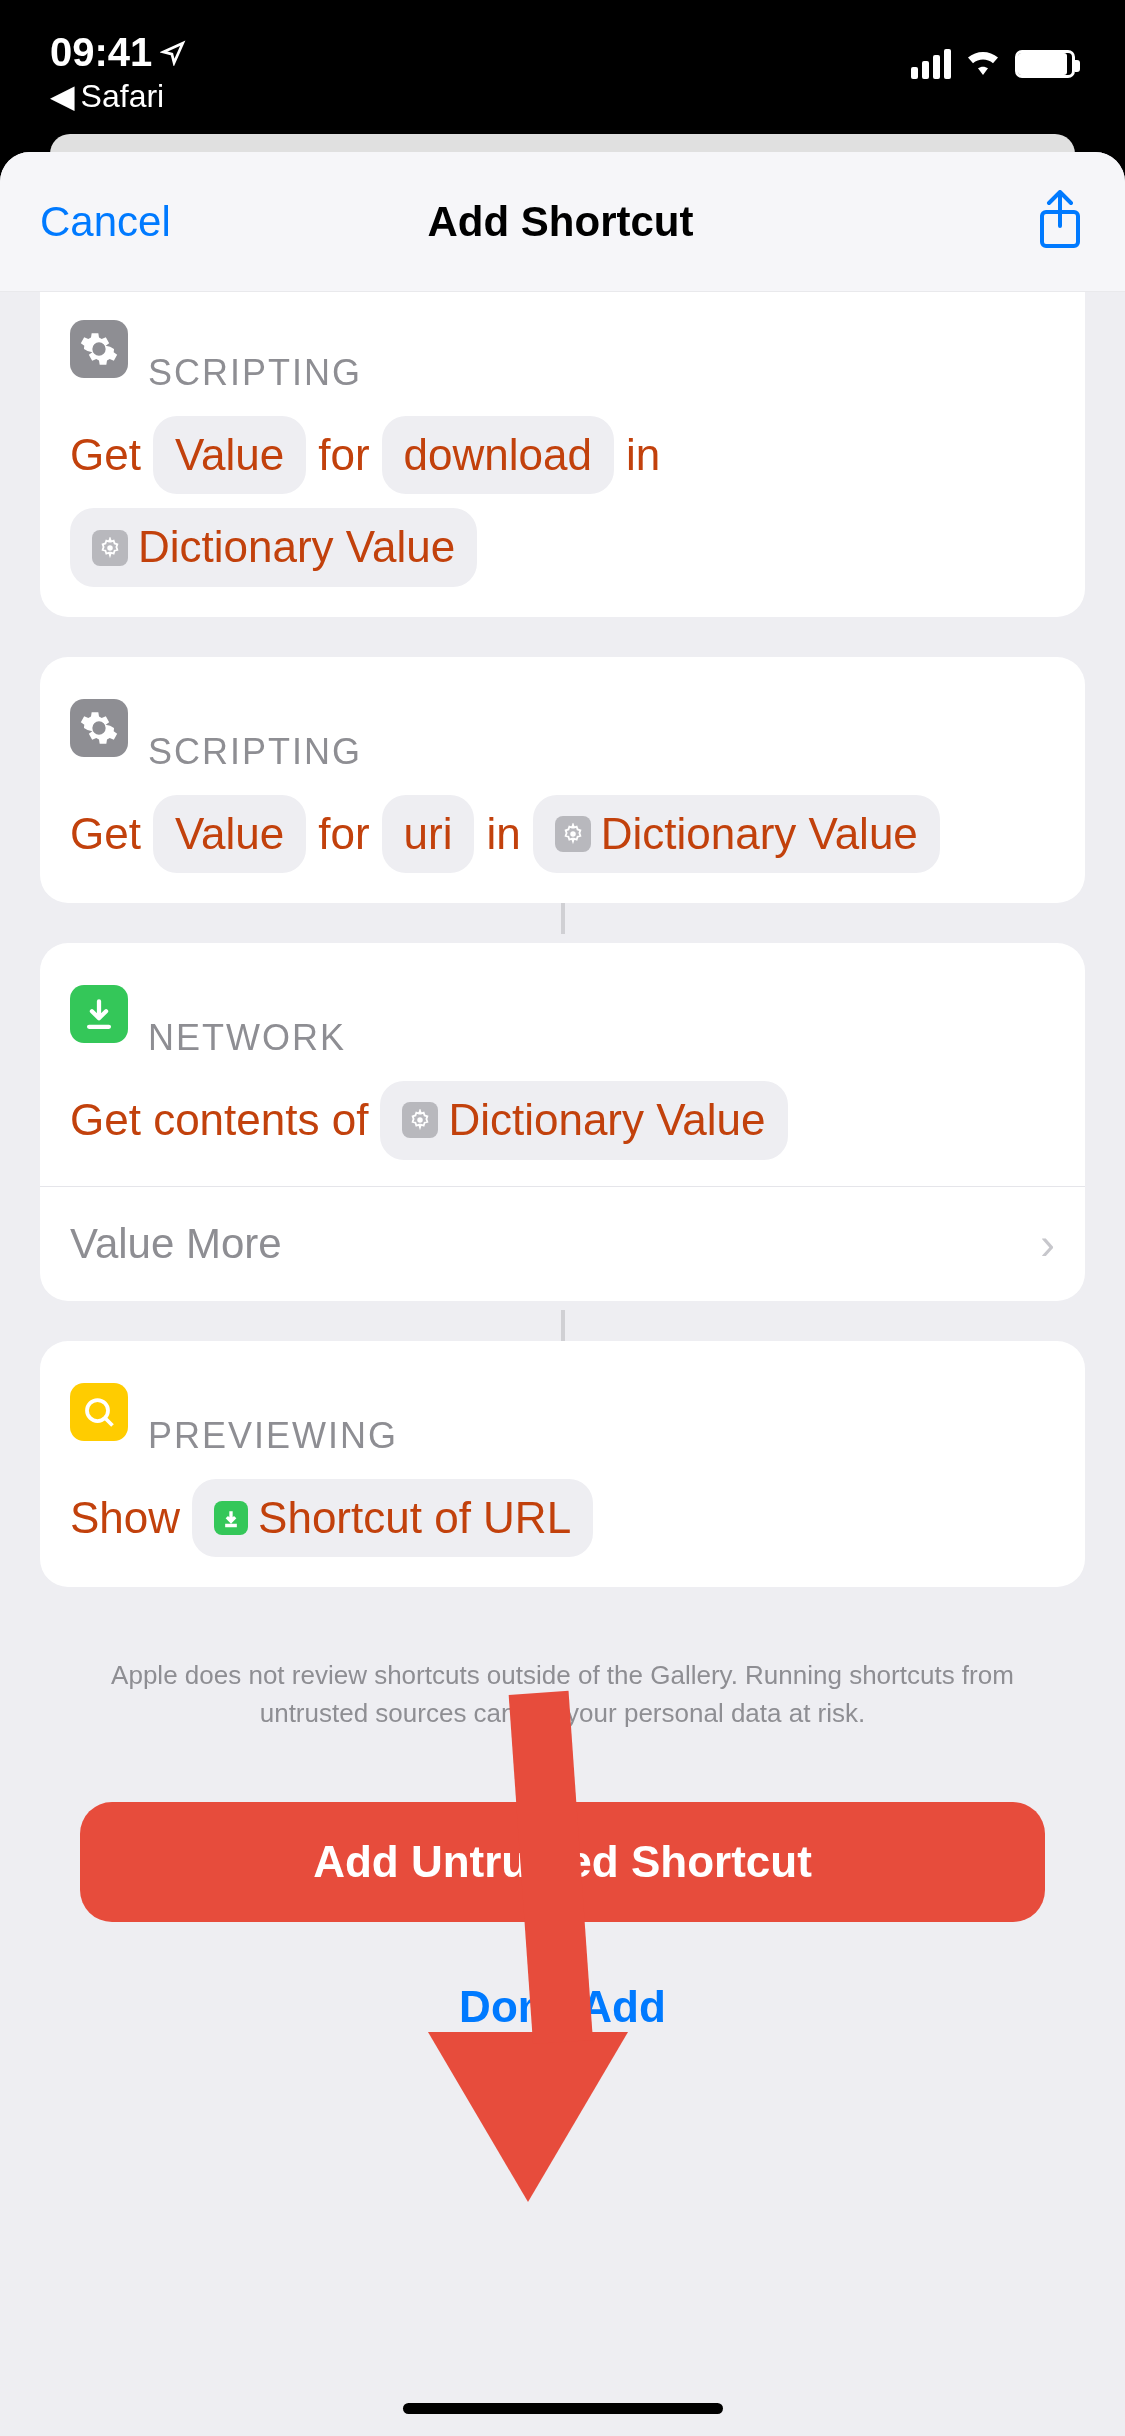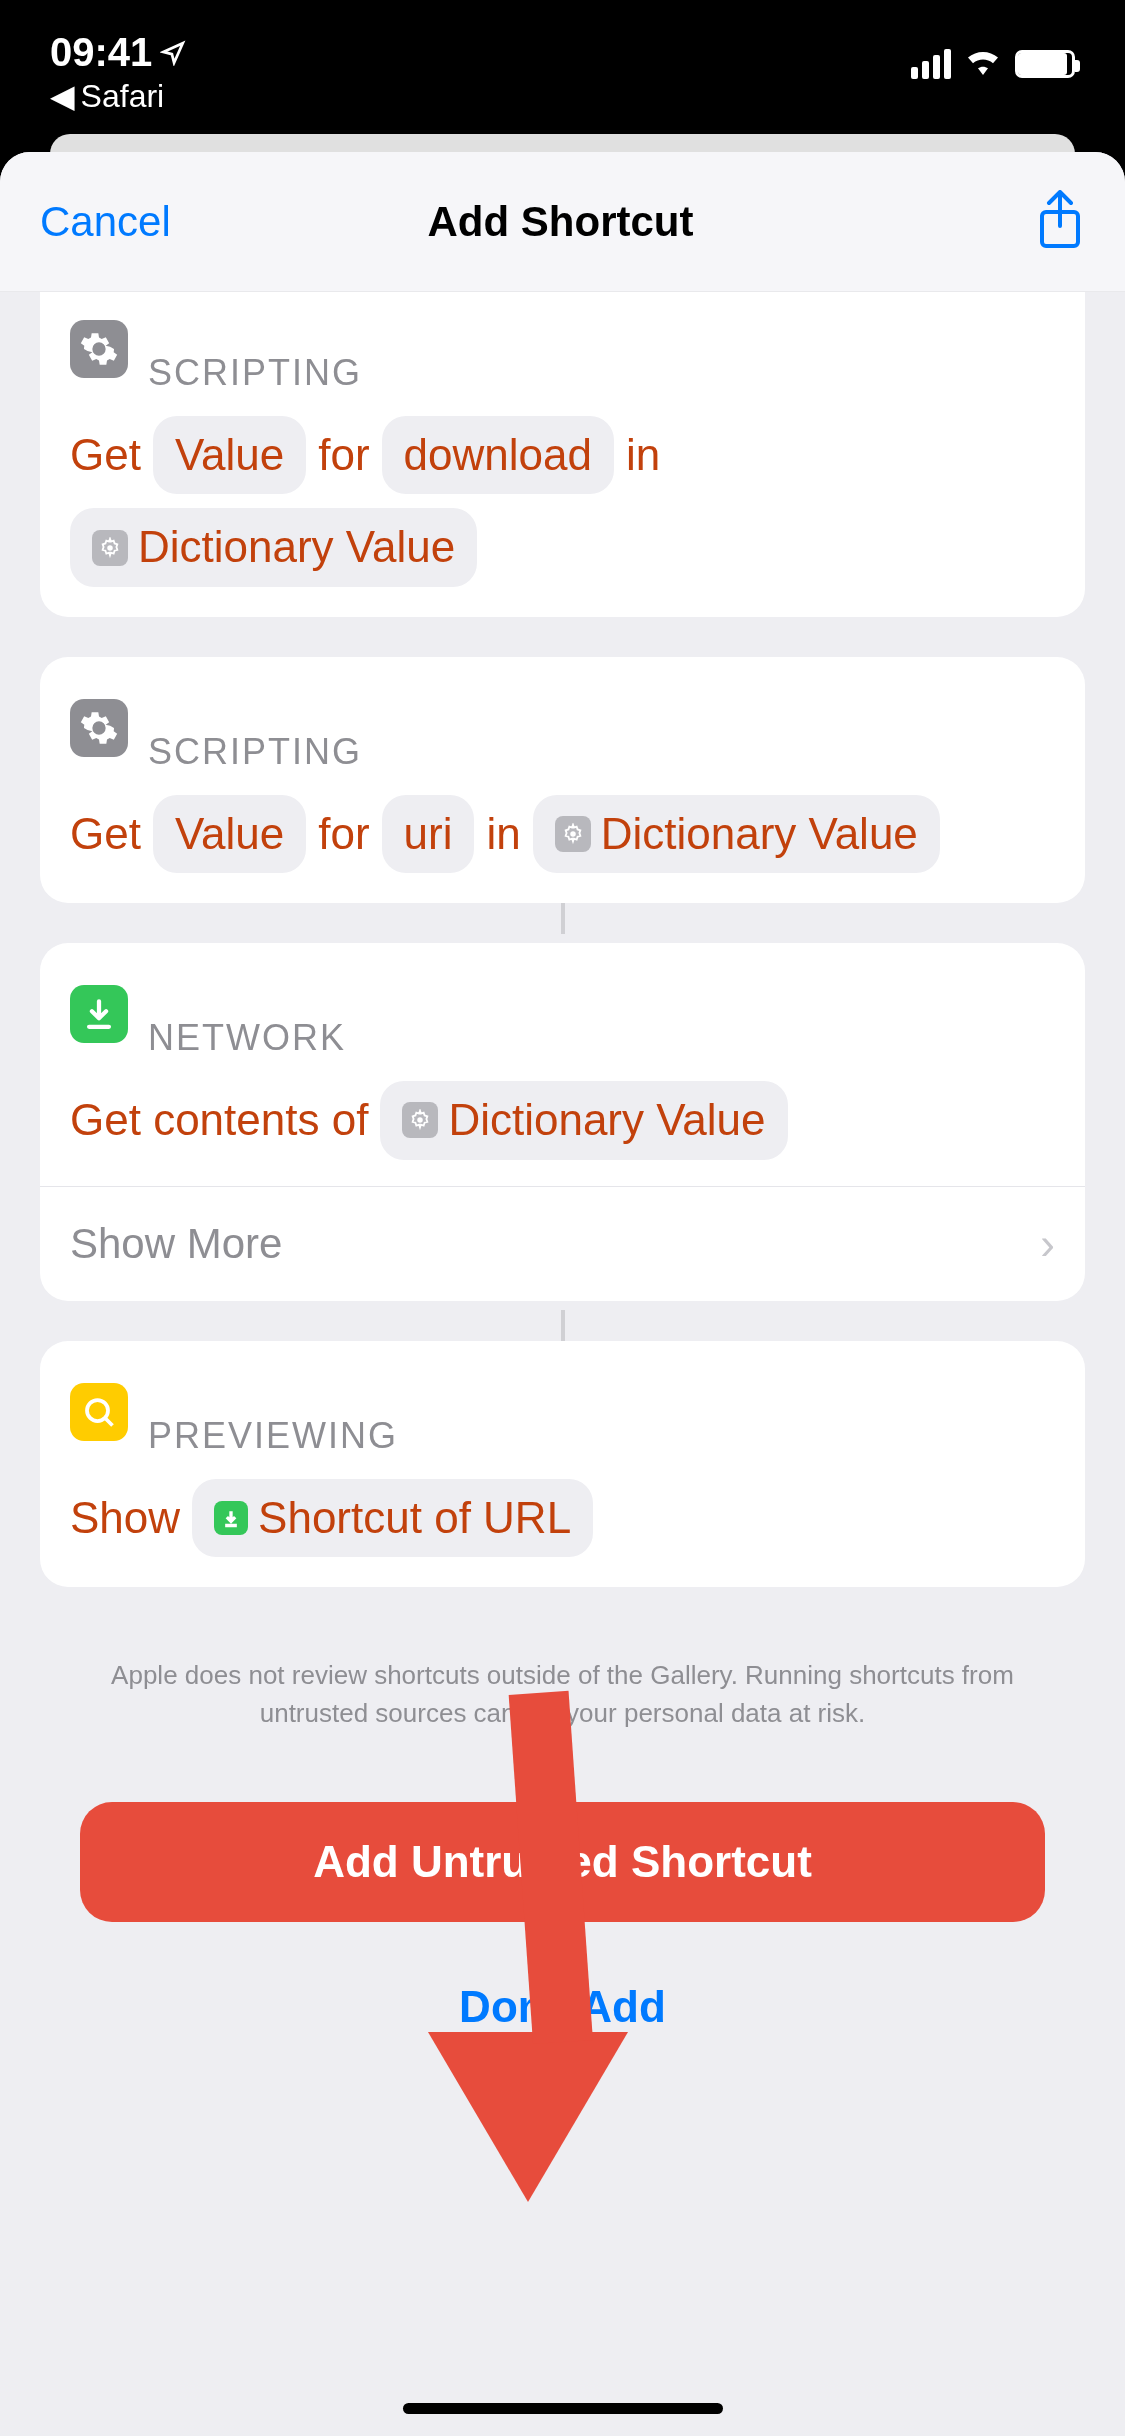--- a/index.html
+++ b/index.html
@@ -272,21 +272,21 @@
           <span class="gear-mini">
             <svg width="22" height="22" viewBox="0 0 24 24" fill="#fff">
                 <circle cx="12" cy="12" r="3"></circle>
                 <path d="M12 2l1 3 3-1 1 3 3 1-1 3 1 3-3 1-1 3-3-1-1 3-1-3-3 1-1-3-3-1 1-3-1-3 3-1 1-3 3 1z" fill="none" stroke="#fff" stroke-width="2"></path>
               </svg>
           </span>
           <span>Dictionary Value</span>
         </span>
       </div>
       <div class="show-more">
-        <span>Show More</span>
+        <span>Value More</span>
         <span class="chevron">›</span>
       </div>
     </div>
 
     <div class="card gap">
       <div class="card-header">
         <div class="card-icon yellow">
           <svg width="36" height="36" viewBox="0 0 24 24" fill="none" stroke="#fff" stroke-width="2.5">
               <circle cx="11" cy="11" r="7"></circle>
               <path d="M21 21l-5-5"></path>

